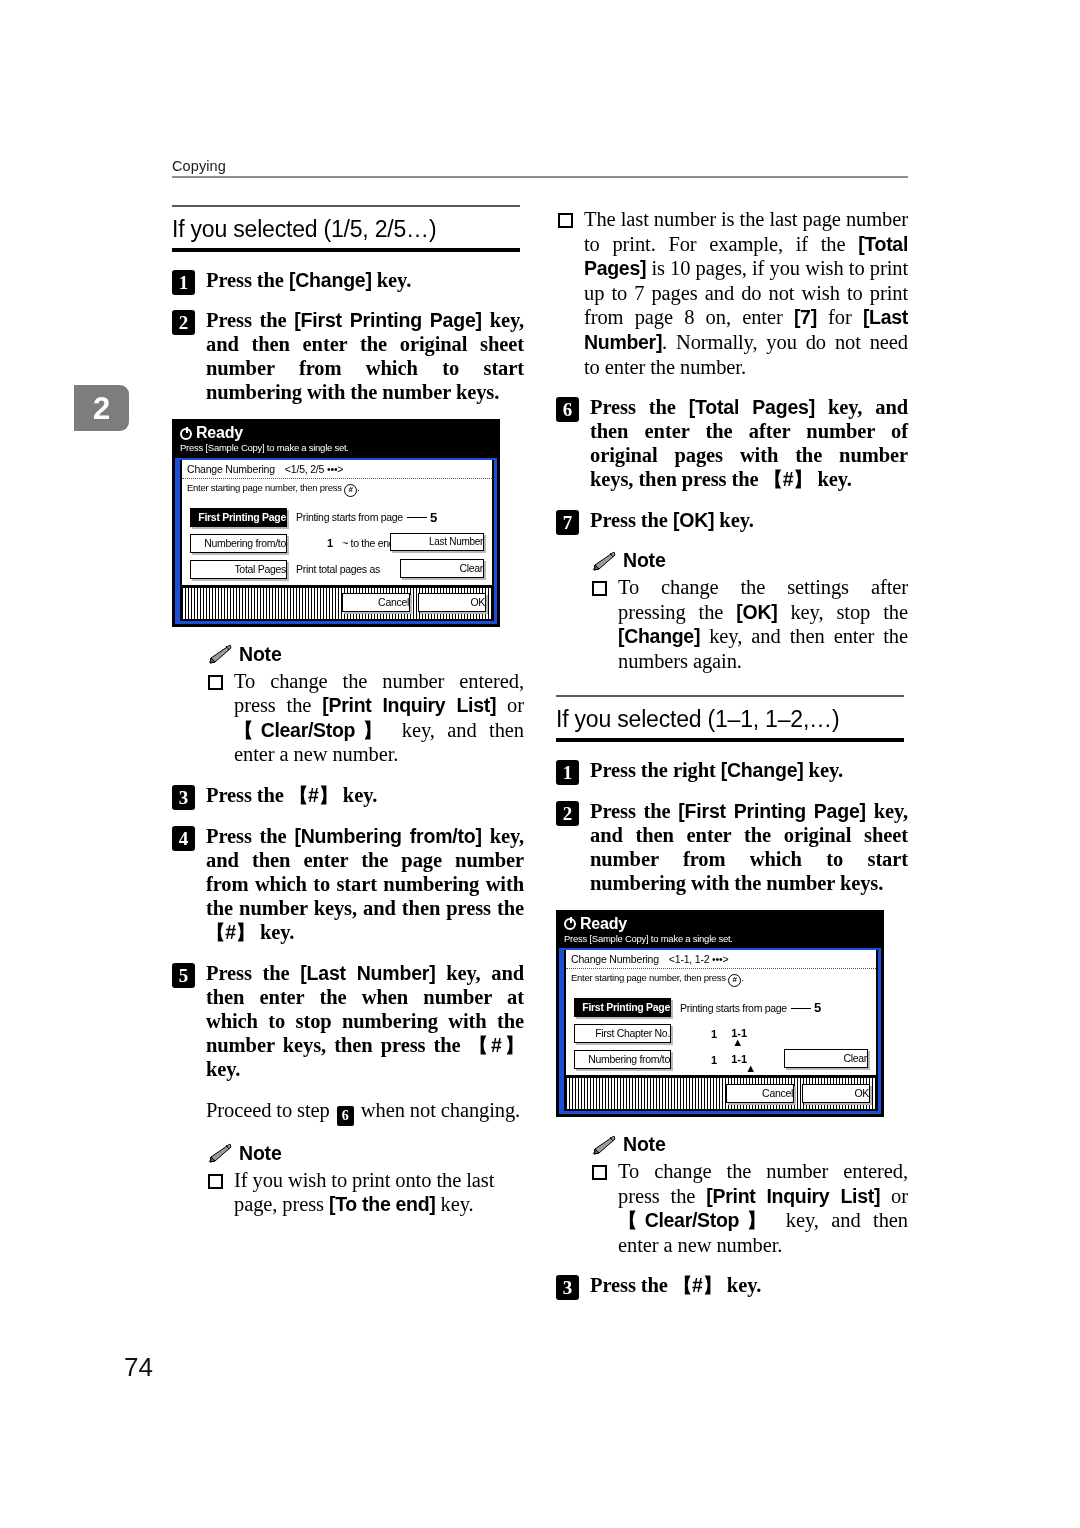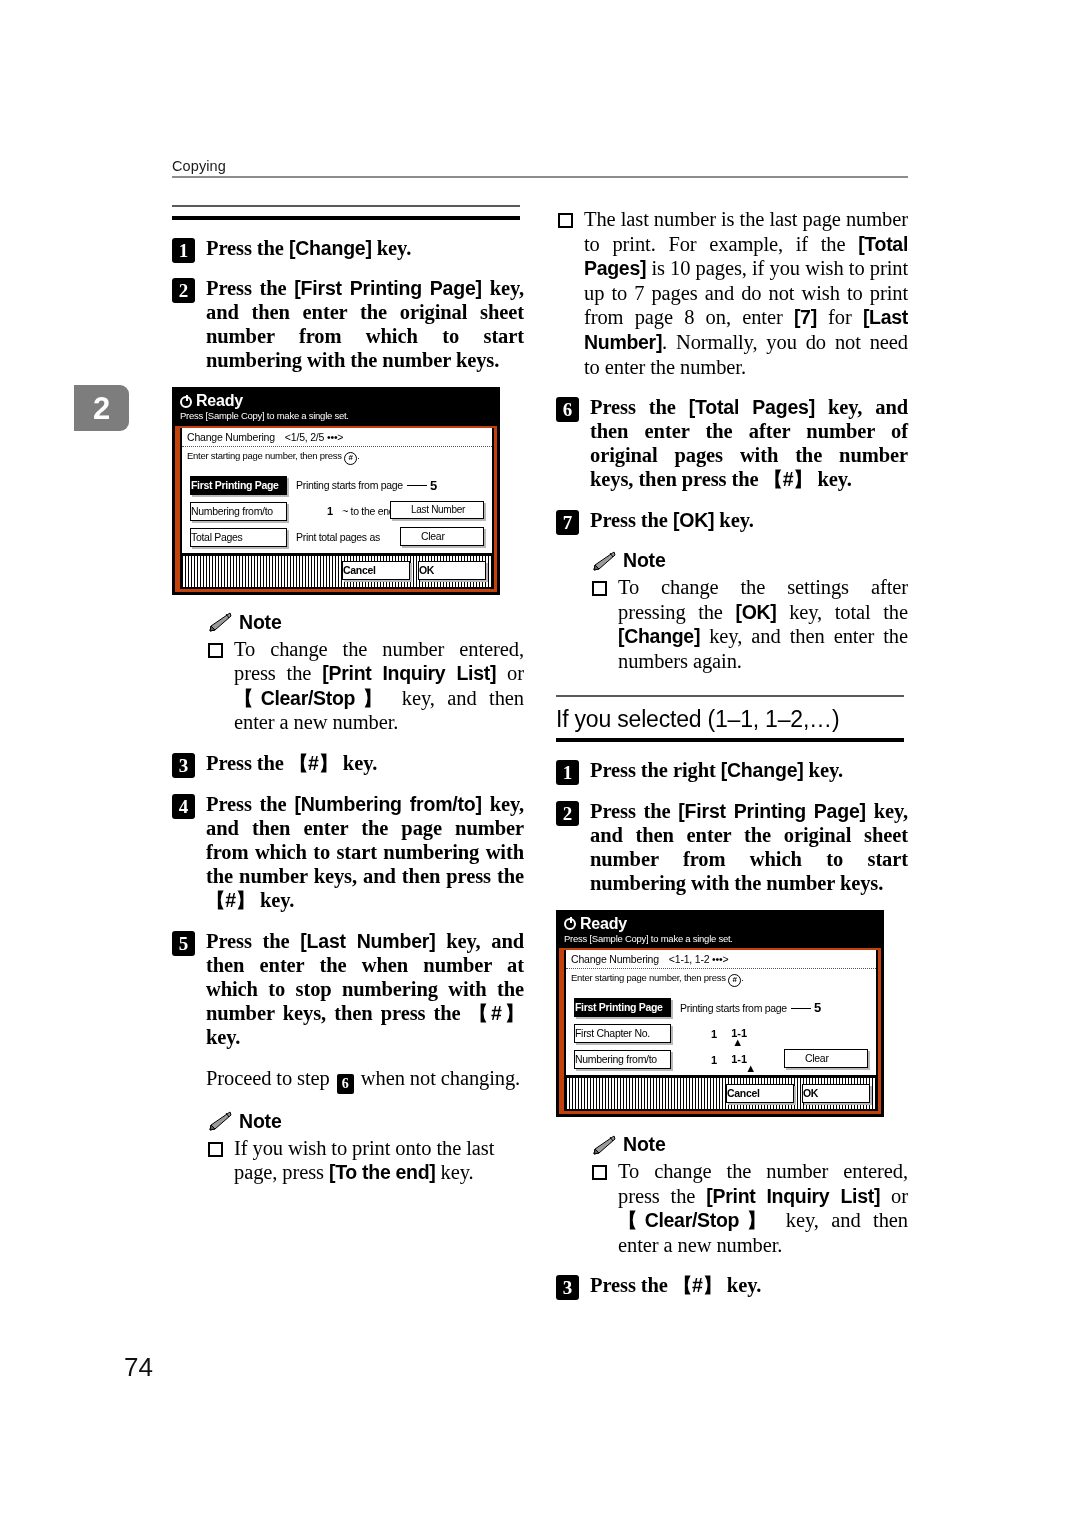--- a/index.html
+++ b/index.html
@@ -191,21 +191,21 @@
   }
 
   
   .lcd-wrap {
     margin-top: 14px;
     width: 330px;
   }
   .lcd {
     width: 322px;
     border: 3px solid #000;
-    background: #c2410c;
+    background: #1d4ed8;
     font-family: "Liberation Sans", sans-serif;
     position: relative;
     padding: 0;
   }
   .lcd-topbar {
     background: #000;
     color: #fff;
     padding: 3px 5px 4px 5px;
   }
   .lcd-ready {
@@ -277,21 +277,21 @@
     align-items: center;
     height: 21px;
     margin-bottom: 5px;
     position: relative;
   }
   .lcd-btn {
     border: 1.5px solid #000;
     background: #fff;
     font-size: 10.5px;
     letter-spacing: -.3px;
-    text-align: left;
+    text-align: right;
     padding: 2px 0 3px 0;
     width: 95px;
     box-shadow: 2px 2px 0 #b9b9b9;
     white-space: nowrap;
   }
   .lcd-btn.sel {
     background: #000;
     color: #fff;
     font-weight: bold;
   }
@@ -346,21 +346,21 @@
                       repeating-linear-gradient(0deg,#000 0 1px,#fff 1px 3px);
     background-blend-mode: normal;
     display: flex;
     justify-content: flex-end;
     align-items: center;
     gap: 8px;
     padding: 4px 6px 5px 0;
     height: 22px;
     box-sizing: content-box;
   }
-  .lcd-footer .lcd-btn { width: 66px; font-weight: bold; }
+  .lcd-footer .lcd-btn { width: 66px; }
 
   
   .folio {
     position: absolute;
     left: 124px; top: 1352px;
     font-family: "Liberation Sans", sans-serif;
     font-size: 26px;
     color: #111;
   }
 </style>
@@ -373,20 +373,21 @@
     <div class="runhead-label">Copying</div>
     <div class="runhead-rule"></div>
   </div>
 
   <div class="chapter-tab">2</div>
 
   <div class="col col-left">
 
     <div class="sect">
       <div class="sect-rule-top"></div>
+      <div class="sect-title">If you selected (1/5, 2/5…)</div>
       <div class="sect-rule-bot"></div>
     </div>
 
     <div class="step nojust">
       <span class="badge">1</span><span>Press the </span><span class="key">[Change]</span><span> key.</span>
     </div>
 
     <div class="step">
       <span class="badge">2</span><span>Press the </span><span class="key">[First Printing Page]</span><span> key, and then enter the original sheet number from which to start numbering with the number keys.</span>
     </div>
@@ -502,21 +503,21 @@
     <div class="note-block">
       <div class="note-head">
         <svg class="pencil-icon" viewBox="0 0 26 20">
           <polygon points="24,1 25,4 9,18 4,19 5,14" fill="#9a9a9a" stroke="#000" stroke-width="1"></polygon>
           <polygon points="4,19 5,14 9,18" fill="#5e5e5e" stroke="#000" stroke-width="1"></polygon>
           <line x1="20" y1="2" x2="23" y2="6" stroke="#000" stroke-width="1"></line>
         </svg>
         <span class="note-title">Note</span>
       </div>
       <div class="note-item">
-        <span class="sq-bullet"></span><span>To change the settings after pressing the </span><span class="keyb">[OK]</span><span> key, total the </span><span class="keyb">[Change]</span><span> key, and then enter the numbers again.</span>
+        <span class="sq-bullet"></span><span>To change the settings after pressing the </span><span class="keyb">[OK]</span><span> key, stop the </span><span class="keyb">[Change]</span><span> key, and then enter the numbers again.</span>
       </div>
     </div>
 
     <div class="sect" style="margin-top:22px;">
       <div class="sect-rule-top"></div>
       <div class="sect-title">If you selected (1–1, 1–2,…)</div>
       <div class="sect-rule-bot"></div>
     </div>
 
     <div class="step nojust">

